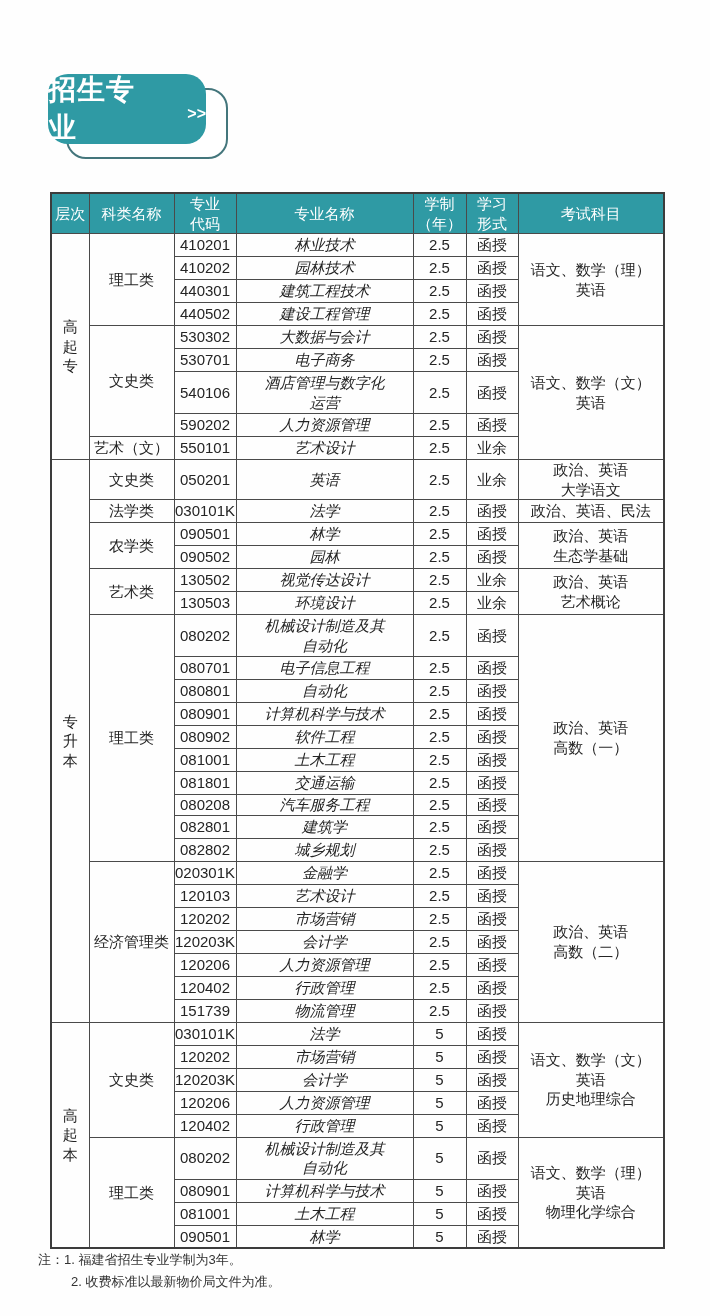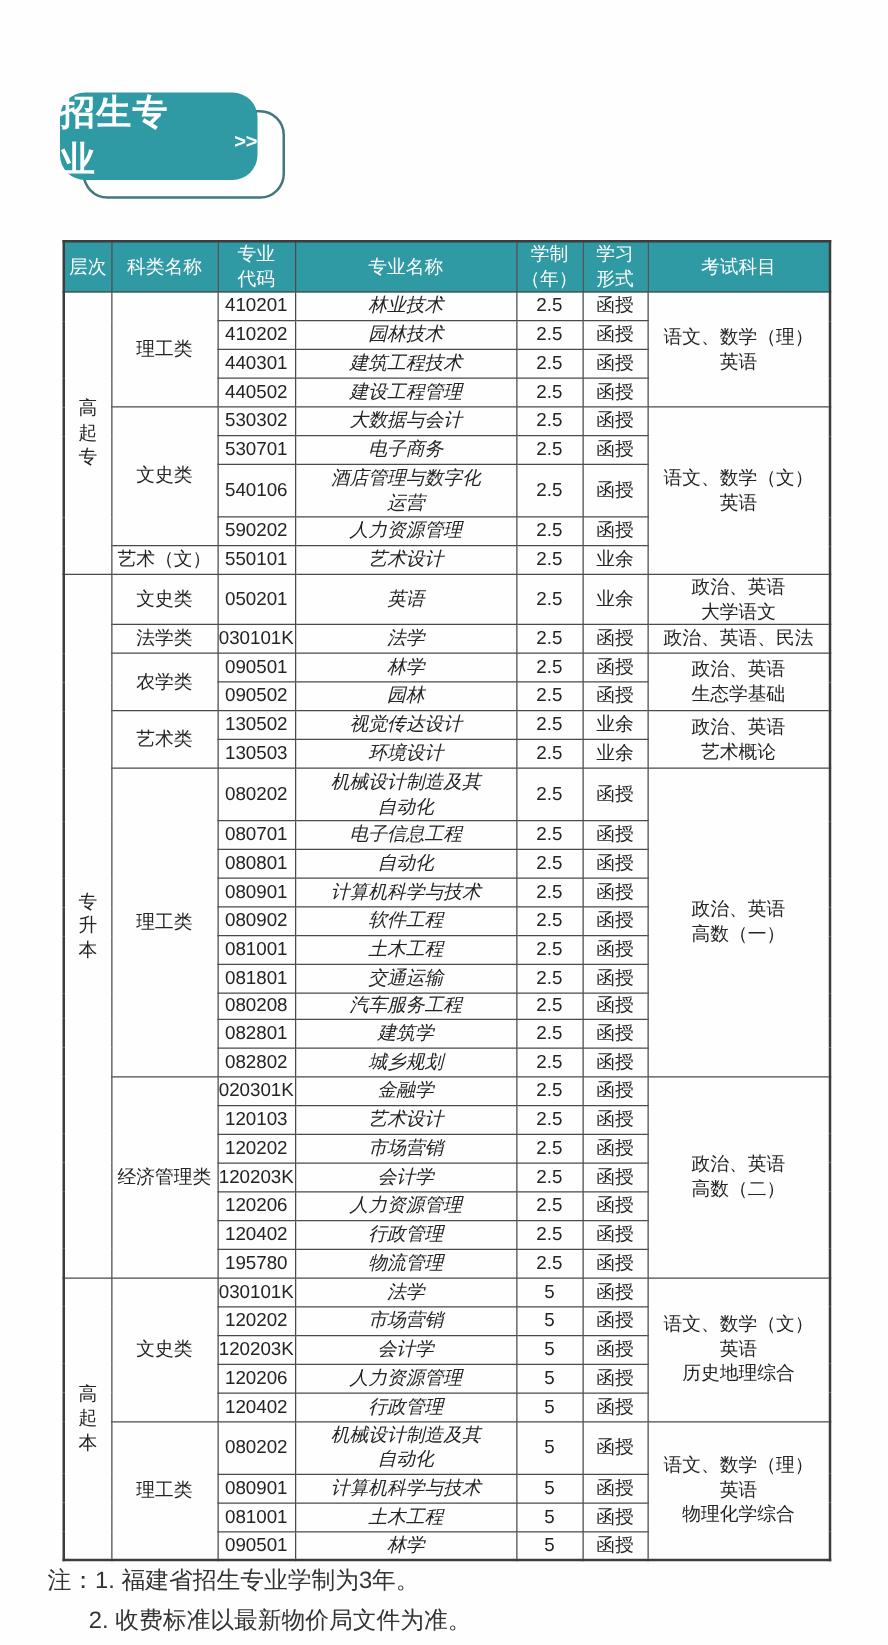--- a/index.html
+++ b/index.html
@@ -39,21 +39,21 @@
   .majors td { font-size:15px; text-align:center; line-height:1.3; vertical-align:middle; }
   .level-cell    { font-size:16px; line-height:1.95; }
   .category-cell { }
   .code-cell     { font-size:14px; }
   .major-cell    { text-align:left; padding:2px 4px 2px 10px; white-space:pre-line;font-style:italic; }
   .years-cell    { }
   .form-cell     { }
   .exam-cell     { line-height:1.55; }
 
   
-  .notes { position:absolute; left:38px; top:1249px; font-size:19px; color:#333333; line-height:1.7; }
+  .notes { position:absolute; left:38px; top:1249px; font-size:13px; color:#333333; line-height:1.7; }
   .note-indent { margin-left:33px; }
 </style>
 </head>
 <body>
 
 <div class="page">
 
   <div class="badge-wrap">
     <div class="badge-outline"></div>
     <div class="badge-main">
@@ -285,21 +285,21 @@
           <td class="years-cell">2.5</td>
           <td class="form-cell">函授</td>
         </tr>
         <tr style="height: 23px;">
           <td class="code-cell">120402</td>
           <td class="major-cell">行政管理</td>
           <td class="years-cell">2.5</td>
           <td class="form-cell">函授</td>
         </tr>
         <tr style="height: 23px;">
-          <td class="code-cell">195780</td>
+          <td class="code-cell">151739</td>
           <td class="major-cell">物流管理</td>
           <td class="years-cell">2.5</td>
           <td class="form-cell">函授</td>
         </tr>
         <tr style="height: 23px;">
           <td class="level-cell" rowspan="9">高<br>起<br>本</td>
           <td class="category-cell" rowspan="5">文史类</td>
           <td class="code-cell">030101K</td>
           <td class="major-cell">法学</td>
           <td class="years-cell">5</td>

